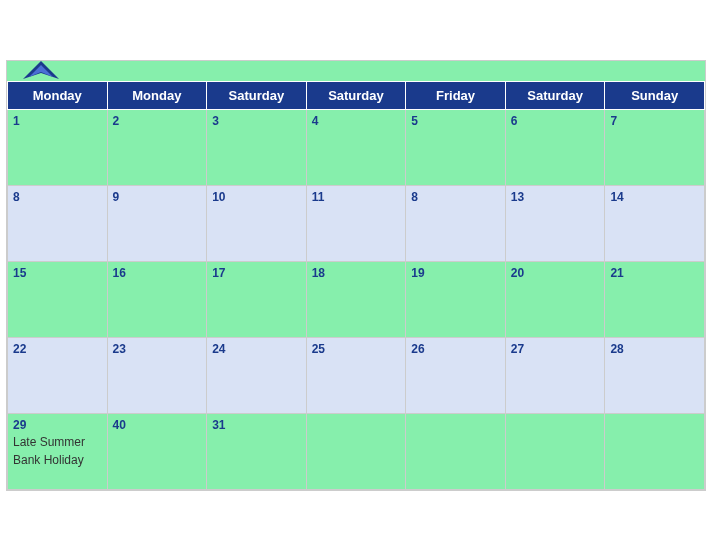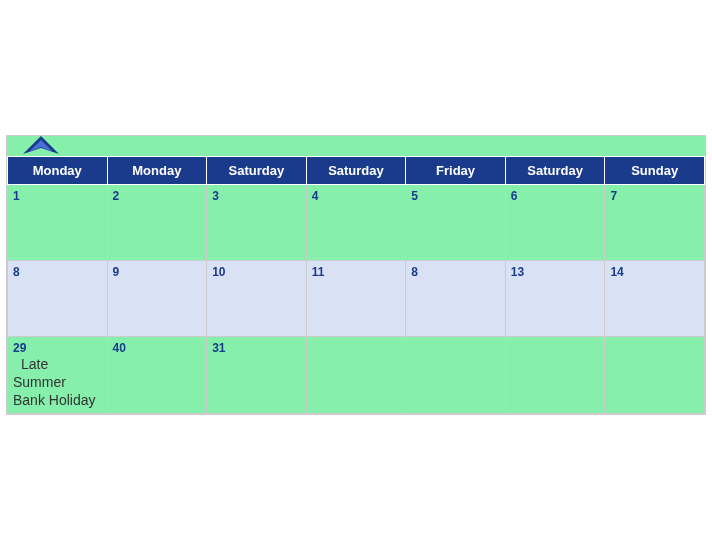--- a/index.html
+++ b/index.html
@@ -77,25 +77,24 @@
       height: 76px;
       padding: 4px 5px;
     }
     .date-num {
       font-size: 12px;
       font-weight: bold;
       color: #1a3a8c;
       display: block;
     }
     .holiday-text {
-      font-size: 14px;
+      font-size: 12px;
       color: #333;
       margin-top: 2px;
       line-height: 1.3;
-      margin-left: 8px;
     }
     .shaded {
       background: #d9e2f5;
     }
   </style>
 </head>
 <body>
 
 <div class="calendar-container">
   <div class="calendar-header">
@@ -164,20 +163,66 @@
             <span class="date-num">8</span>
           </td>
           <td class="shaded">
             <span class="date-num">13</span>
           </td>
           <td class="shaded">
             <span class="date-num">14</span>
           </td>
         </tr>
         <tr>
+          <td>
+            <span class="date-num">15</span>
+          </td>
+          <td>
+            <span class="date-num">16</span>
+          </td>
+          <td>
+            <span class="date-num">17</span>
+          </td>
+          <td>
+            <span class="date-num">18</span>
+          </td>
+          <td>
+            <span class="date-num">19</span>
+          </td>
+          <td>
+            <span class="date-num">20</span>
+          </td>
+          <td>
+            <span class="date-num">21</span>
+          </td>
+        </tr>
+        <tr>
+          <td class="shaded">
+            <span class="date-num">22</span>
+          </td>
+          <td class="shaded">
+            <span class="date-num">23</span>
+          </td>
+          <td class="shaded">
+            <span class="date-num">24</span>
+          </td>
+          <td class="shaded">
+            <span class="date-num">25</span>
+          </td>
+          <td class="shaded">
+            <span class="date-num">26</span>
+          </td>
+          <td class="shaded">
+            <span class="date-num">27</span>
+          </td>
+          <td class="shaded">
+            <span class="date-num">28</span>
+          </td>
+        </tr>
+        <tr>
           <td><span class="date-num">29</span><span class="holiday-text">Late Summer Bank Holiday</span></td>
           <td>
             <span class="date-num">40</span>
           </td>
           <td>
             <span class="date-num">31</span>
           </td>
           <td></td>
           <td></td>
           <td></td>

